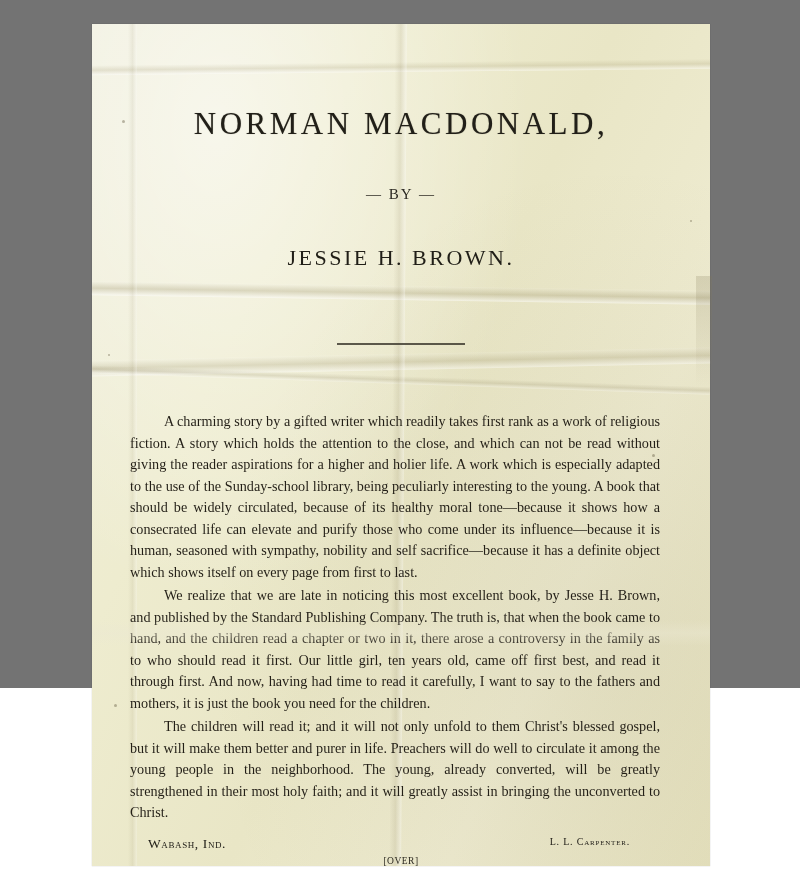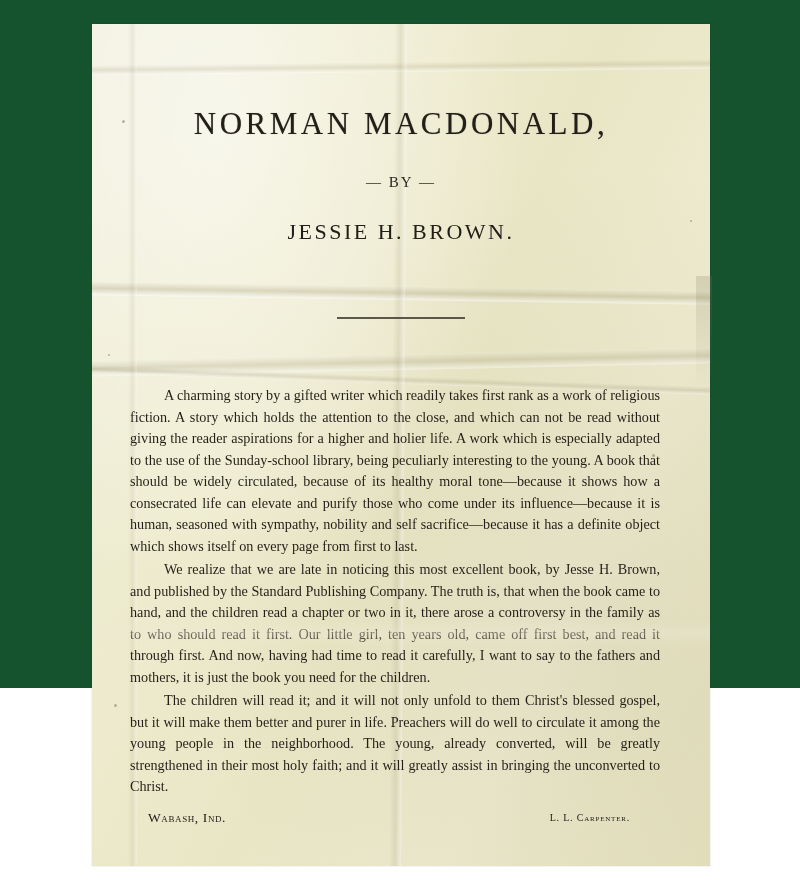--- a/index.html
+++ b/index.html
@@ -10,21 +10,21 @@
   body {
     width: 800px;
     height: 888px;
     overflow: hidden;
     font-family: "Liberation Serif", serif;
   }
   #page {
     position: relative;
     width: 800px;
     height: 688px;
-    background: #14532d;
+    background: #737373;
   }
   
   #sheet {
     position: absolute;
     left: 92px;
     top: 24px;
     width: 618px;
     height: 842px;
     background:
       radial-gradient(ellipse at 20% 12%, rgba(255,255,255,0.55) 0%, rgba(255,255,255,0) 45%),
@@ -87,28 +87,28 @@
     text-align: center;
     margin-top: 82px;
     font-family: "Liberation Serif", serif;
     font-size: 31px;
     letter-spacing: 3.5px;
     color: #211f18;
     text-shadow: 0 0 1px rgba(40,35,20,0.35);
   }
   .byline {
     text-align: center;
-    margin-top: 32px;
+    margin-top: 44px;
     font-size: 15px;
     letter-spacing: 2px;
     color: #2a2720;
   }
   .author {
     text-align: center;
-    margin-top: 28px;
+    margin-top: 42px;
     font-size: 22px;
     letter-spacing: 2.5px;
     color: #201e17;
   }
   .rule-wrap {
     margin-top: 60px;
     text-align: center;
   }
   .rule {
     display: inline-block;
@@ -127,21 +127,21 @@
   }
   .body p {
     margin: 0 16px 2px 0;
     text-indent: 34px;
   }
 
   .signature-row {
     margin: 12px 34px 4px 56px;
     display: flex;
     justify-content: space-between;
-    align-items: center;
+    align-items: flex-start;
     font-size: 13px;
   }
   .place {
     font-variant: small-caps;
     letter-spacing: 0.6px;
     font-size: 13.5px;
   }
   .signer {
     font-variant: small-caps;
     letter-spacing: 0.8px;
@@ -198,17 +198,18 @@
         <p>A charming story by a gifted writer which readily takes first rank as a work of religious fiction.  A story which holds the attention to the close, and which can not be read without giving the reader aspirations for a higher and holier life.  A work which is especially adapted to the use of the Sunday-school library, being peculiarly interesting to the young.  A book that should be widely circulated, because of its healthy moral tone—because it shows how a consecrated life can elevate and purify those who come under its influence—because it is human, seasoned with sympathy, nobility and self sacrifice—because it has a definite object which shows itself on every page from first to last.</p>
         <p>We realize that we are late in noticing this most excellent book, by Jesse H. Brown, and published by the Standard Publishing Company.  The truth is, that when the book came to hand, and the children read a chapter or two in it, there arose a controversy in the family as to who should read it first.  Our little girl, ten years old, came off first best, and read it through first.  And now, having had time to read it carefully, I want to say to the fathers and mothers, it is just the book you need for the children.</p>
         <p>The children will read it; and it will not only unfold to them Christ's blessed gospel, but it will make them better and purer in life.  Preachers will do well to circulate it among the young people in the neighborhood.  The young, already converted, will be greatly strengthened in their most holy faith; and it will greatly assist in bringing the unconverted to Christ.</p>
       </div>
 
       <div class="signature-row">
         <span class="place">Wabash, Ind.</span>
         <span class="signer">L. L. Carpenter.</span>
       </div>
 
+      <div class="over">[OVER]</div>
     </div>
 
     <div class="ink-fade" style="left:0;right:0;top:596px;height:26px;"></div>
   </div>
 </div>
 
 </body></html>

